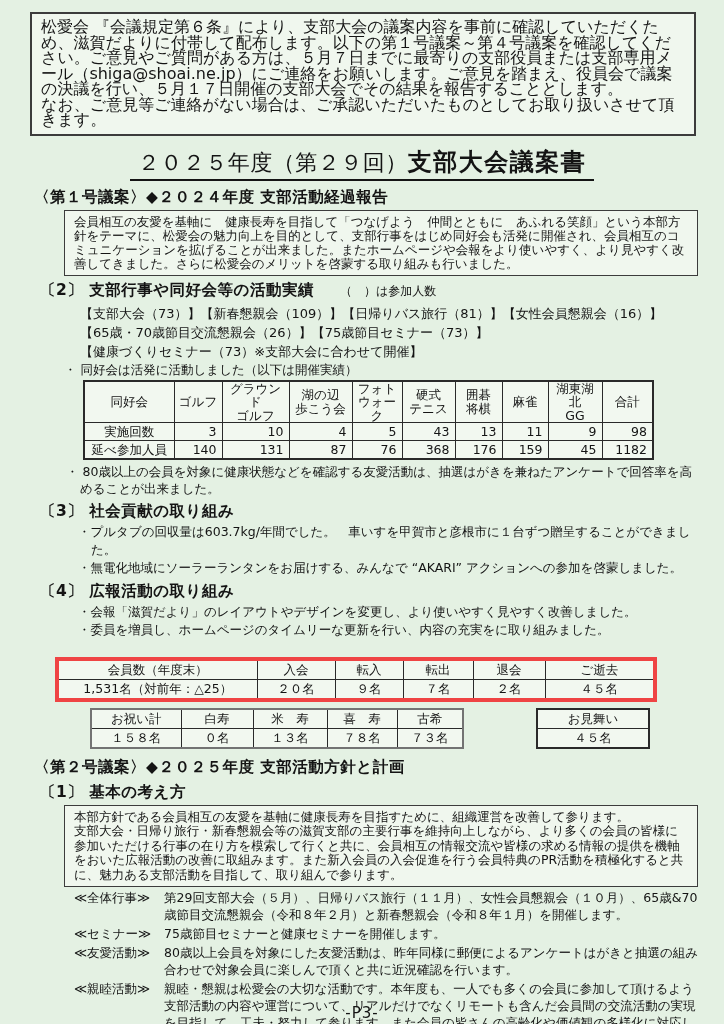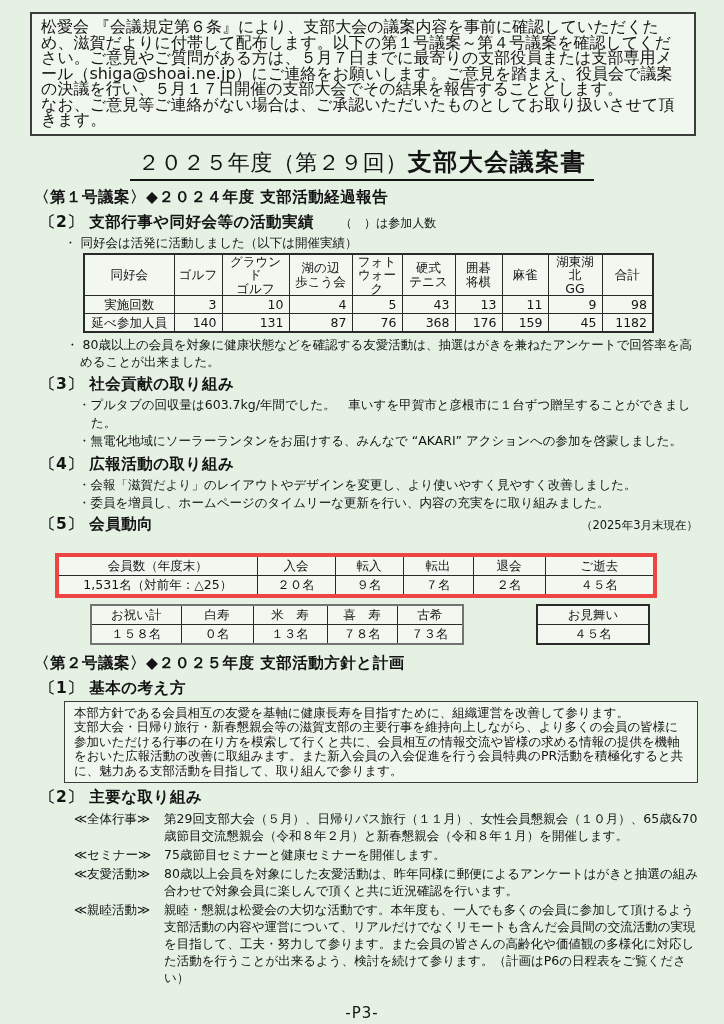--- a/index.html
+++ b/index.html
@@ -67,22 +67,30 @@
     <p>松愛会 『会議規定第６条』により、支部大会の議案内容を事前に確認していただくため、滋賀だよりに付帯して配布します。以下の第１号議案～第４号議案を確認してください。ご意見やご質問がある方は、５月７日までに最寄りの支部役員または支部専用メール（shiga@shoai.ne.jp）にご連絡をお願いします。ご意見を踏まえ、役員会で議案の決議を行い、５月１７日開催の支部大会でその結果を報告することとします。
 なお、ご意見等ご連絡がない場合は、ご承認いただいたものとしてお取り扱いさせて頂きます。</p>
   </div>
 
   <h1 class="doc-title">
     <span class="title-underline"><span class="t-prefix">２０２５年度（第２９回）</span><span class="t-main">支部大会議案書</span></span>
   </h1>
 
   <h2 class="agenda-heading">〈第１号議案〉◆２０２４年度 支部活動経過報告</h2>
 
+  <div class="text-box">
+    <p>会員相互の友愛を基軸に　健康長寿を目指して「つなげよう　仲間とともに　あふれる笑顔」という本部方針をテーマに、松愛会の魅力向上を目的として、支部行事をはじめ同好会も活発に開催され、会員相互のコミュニケーションを拡げることが出来ました。またホームページや会報をより使いやすく、より見やすく改善してきました。さらに松愛会のメリットを啓蒙する取り組みも行いました。</p>
+  </div>
 
   <h3 class="sec-heading"><span>〔2〕 支部行事や同好会等の活動実績</span><span class="note">（　）は参加人数</span></h3>
+  <div class="events">
+    <p>【支部大会（73）】【新春懇親会（109）】【日帰りバス旅行（81）】【女性会員懇親会（16）】</p>
+    <p>【65歳・70歳節目交流懇親会（26）】【75歳節目セミナー（73）】</p>
+    <p>【健康づくりセミナー（73）※支部大会に合わせて開催】</p>
+  </div>
   <p class="small-bullet">・ 同好会は活発に活動しました（以下は開催実績）</p>
 
   <table class="club-table">
     <colgroup>
       <col style="width:90px">
         <col style="width:48px">
         <col style="width:67px">
         <col style="width:63px">
         <col style="width:50px">
       <col style="width:53px">
@@ -140,24 +148,20 @@
   <p class="bullet">・ 80歳以上の会員を対象に健康状態などを確認する友愛活動は、抽選はがきを兼ねたアンケートで回答率を高めることが出来ました。</p>
 
   <h3 class="sec-heading">〔3〕 社会貢献の取り組み</h3>
   <p class="bullet-line">・プルタブの回収量は603.7kg/年間でした。　車いすを甲賀市と彦根市に１台ずつ贈呈することができました。</p>
   <p class="bullet-line">・無電化地域にソーラーランタンをお届けする、みんなで “AKARI” アクションへの参加を啓蒙しました。</p>
 
   <h3 class="sec-heading">〔4〕 広報活動の取り組み</h3>
   <p class="bullet-line">・会報「滋賀だより」のレイアウトやデザインを変更し、より使いやすく見やすく改善しました。</p>
   <p class="bullet-line">・委員を増員し、ホームページのタイムリーな更新を行い、内容の充実をに取り組みました。</p>
 
-  <div class="s5-row">
-    <h3 class="sec-heading">〔5〕 会員動向</h3>
-    <span class="asof">（2025年3月末現在）</span>
-  </div>
 
   <table class="members-table">
     <colgroup>
       <col style="width:200px">
         <col style="width:78px">
         <col style="width:68px">
         <col style="width:70px">
         <col style="width:72px">
         <col style="width:110px">
     </colgroup>
@@ -223,21 +227,20 @@
   </div>
 
   <h2 class="agenda-heading" style="margin-top:8px;">〈第２号議案〉◆２０２５年度 支部活動方針と計画</h2>
 
   <h3 class="sec-heading">〔1〕 基本の考え方</h3>
   <div class="text-box policy">
     <p>本部方針である会員相互の友愛を基軸に健康長寿を目指すために、組織運営を改善して参ります。
 支部大会・日帰り旅行・新春懇親会等の滋賀支部の主要行事を維持向上しながら、より多くの会員の皆様に参加いただける行事の在り方を模索して行くと共に、会員相互の情報交流や皆様の求める情報の提供を機軸をおいた広報活動の改善に取組みます。また新入会員の入会促進を行う会員特典のPR活動を積極化すると共に、魅力ある支部活動を目指して、取り組んで参ります。</p>
   </div>
 
-  <h3 class="sec-heading">〔2〕 主要な取り組み</h3>
 
   <div class="effort">
     <span class="effort-label">≪全体行事≫</span>
     <p class="effort-text">第29回支部大会（５月）、日帰りバス旅行（１１月）、女性会員懇親会（１０月）、65歳&amp;70歳節目交流懇親会（令和８年２月）と新春懇親会（令和８年１月）を開催します。</p>
   </div>
   <div class="effort">
     <span class="effort-label">≪セミナー≫</span>
     <p class="effort-text">75歳節目セミナーと健康セミナーを開催します。</p>
   </div>
   <div class="effort">

